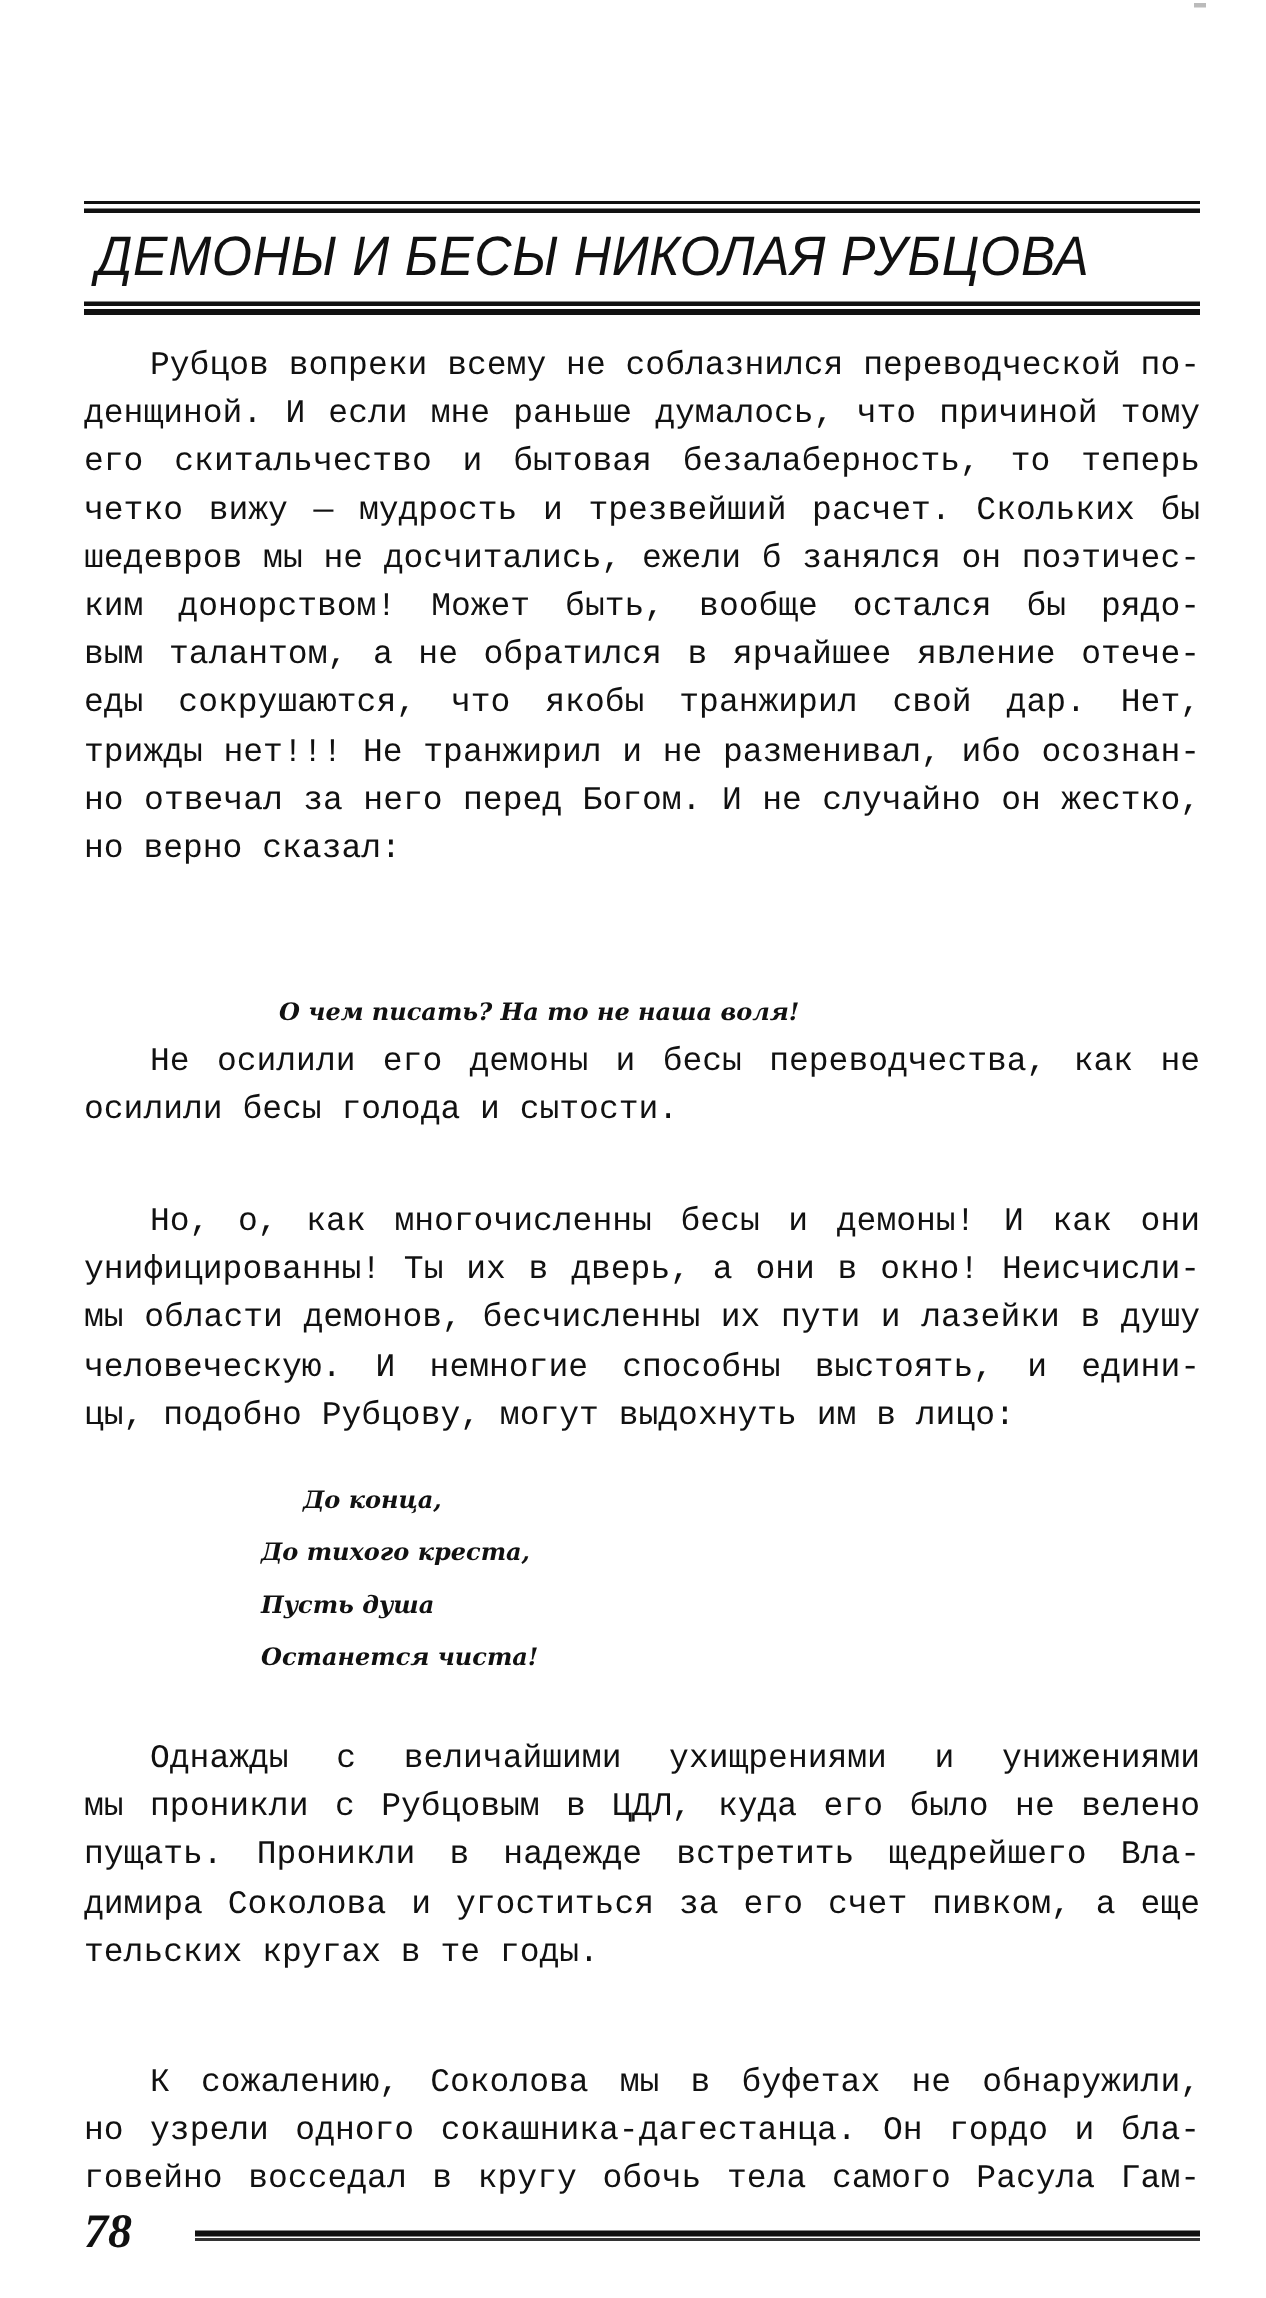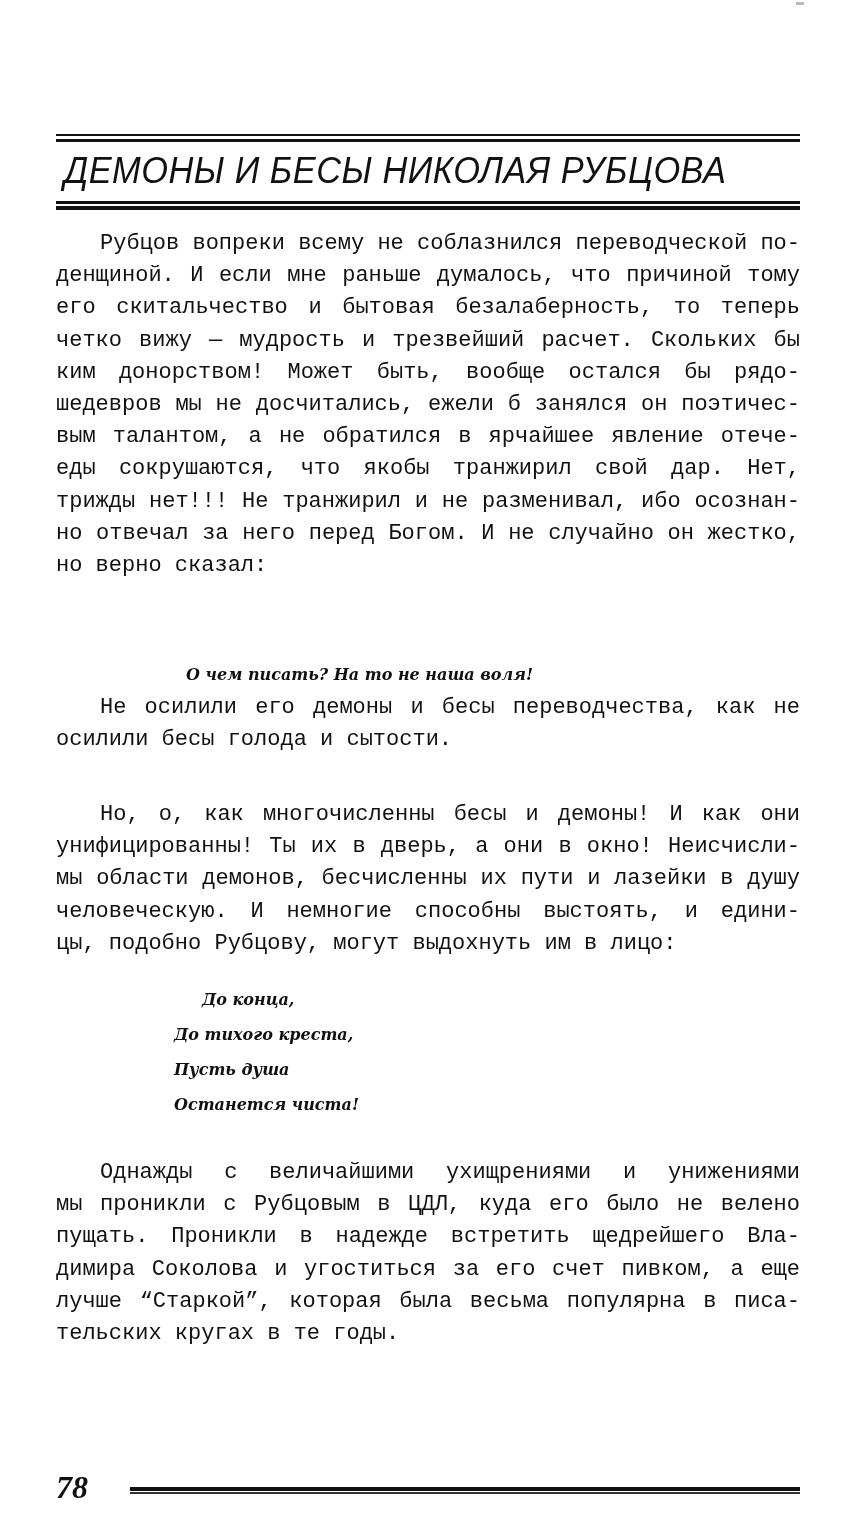--- a/index.html
+++ b/index.html
@@ -144,22 +144,22 @@
   <div class="rule rule-top-2"></div>
   <div class="chapter-title">ДЕМОНЫ И БЕСЫ НИКОЛАЯ РУБЦОВА</div>
   <div class="rule rule-bot-1"></div>
   <div class="rule rule-bot-2"></div>
 
   <div class="body-text block-1">
     <span class="line indent">Рубцов вопреки всему не соблазнился переводческой по-</span>
     <span class="line">денщиной. И если мне раньше думалось, что причиной тому</span>
     <span class="line">его скитальчество и бытовая безалаберность, то теперь</span>
     <span class="line">четко вижу — мудрость и трезвейший расчет. Скольких бы</span>
+    <span class="line">шедевров мы не досчитались, ежели б занялся он поэтичес-</span>
     <span class="line">ким донорством! Может быть, вообще остался бы рядо-</span>
-    <span class="line">шедевров мы не досчитались, ежели б занялся он поэтичес-</span>
     <span class="line">вым талантом, а не обратился в ярчайшее явление отече-</span>
     <span class="line">еды сокрушаются, что якобы транжирил свой дар. Нет,</span>
     <span class="line">трижды нет!!! Не транжирил и не разменивал, ибо осознан-</span>
     <span class="line">но отвечал за него перед Богом. И не случайно он жестко,</span>
     <span class="line last">но верно сказал:</span>
   </div>
 
   <div class="verse verse-1">О чем писать? На то не наша воля!</div>
 
   <div class="body-text block-2">
@@ -180,24 +180,28 @@
     <span class="v-line">До тихого креста,</span>
     <span class="v-line">Пусть душа</span>
     <span class="v-line">Останется чиста!</span>
   </div>
 
   <div class="body-text block-4">
     <span class="line indent">Однажды с величайшими ухищрениями и унижениями</span>
     <span class="line">мы проникли с Рубцовым в ЦДЛ, куда его было не велено</span>
     <span class="line">пущать. Проникли в надежде встретить щедрейшего Вла-</span>
     <span class="line">димира Соколова и угоститься за его счет пивком, а еще</span>
-    <span class="line">лучше “Старкой”, которая была весьма популярна в писа-</span>
     <span class="line last">тельских кругах в те годы.</span>
   </div>
 
+  <div class="body-text block-5">
+    <span class="line indent">К сожалению, Соколова мы в буфетах не обнаружили,</span>
+    <span class="line">но узрели одного сокашника-дагестанца. Он гордо и бла-</span>
+    <span class="line">говейно восседал в кругу обочь тела самого Расула Гам-</span>
+  </div>
 
   <div class="footer">
     <span class="page-number">78</span>
     <div class="footer-rule"></div>
     <div class="footer-rule-2"></div>
   </div>
 
 </div>
 
 </body></html>

